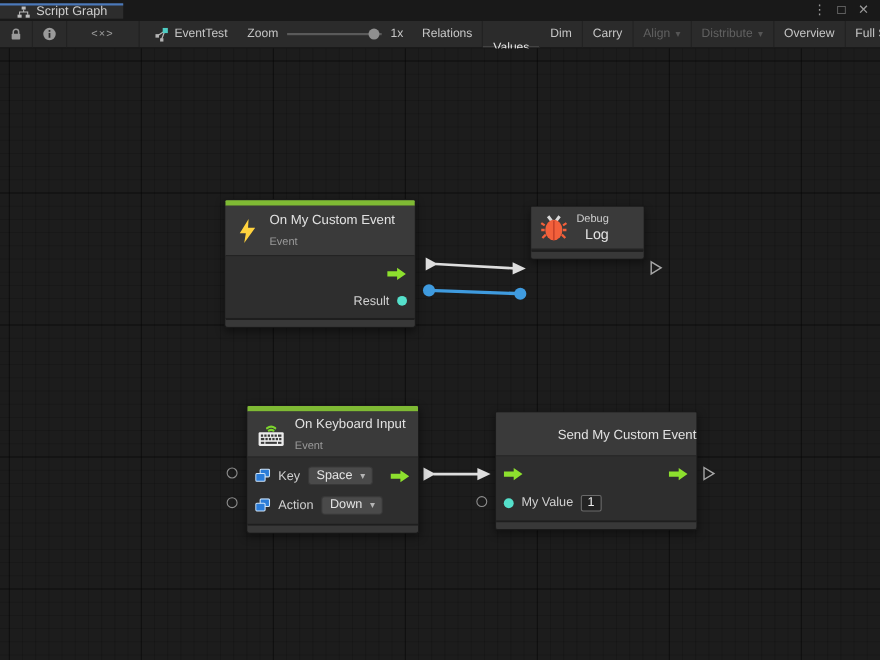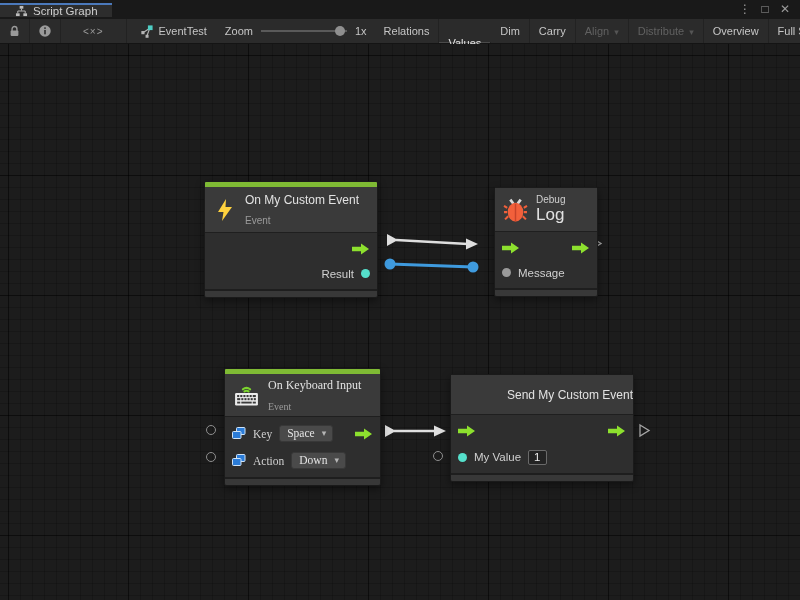--- a/index.html
+++ b/index.html
@@ -197,51 +197,37 @@
           </svg>
         </div>
         <div class="prow right">
           <span>Result</span>
           <span class="dot teal"></span>
         </div>
       </div>
       <div class="n-footer"></div>
     </div>
 
-    <div class="node" style="left:494px; top:143px; width:104px;">
+    <div class="node" style="left:482px; top:143px; width:104px;">
       <div class="n-header">
         <svg width="25" height="26" viewBox="0 0 24 24">
           <path d="M7 2 L10 6 M17 2 L14 6" stroke="#d9d9d9" stroke-width="2.6" fill="none"></path>
           <path d="M4 10 L1 8 M4 14 L1 14 M5 18 L2 21 M20 10 L23 8 M20 14 L23 14 M19 18 L22 21" stroke="#f2603b" stroke-width="2" fill="none"></path>
           <ellipse cx="12" cy="14" rx="7.5" ry="9" fill="#f2603b"></ellipse>
           <path d="M12 6 V23" stroke="#c8432a" stroke-width="1.4"></path>
         </svg>
         <div>
           <div class="n-title-sm">Debug</div>
-          <div class="n-title" style="font-size:17px;">Log</div>
-        </div>
-      </div>
-      <div class="n-body">
-        <div class="prow split">
-          <svg class="flow-arrow" width="18" height="12" viewBox="0 0 18 12">
-            <polygon points="0,3.7 9,3.7 9,0.5 17,6 9,11.5 9,8.3 0,8.3" fill="#8de02e"></polygon>
-          </svg>
-          <svg class="flow-arrow" width="18" height="12" viewBox="0 0 18 12">
-            <polygon points="0,3.7 9,3.7 9,0.5 17,6 9,11.5 9,8.3 0,8.3" fill="#8de02e"></polygon>
-          </svg>
-        </div>
-        <div class="prow">
-          <span class="dot gray"></span>
-          <span>Message</span>
+          <div class="n-title" style="font-size:13px;text-align:right;">Log</div>
         </div>
       </div>
       <div class="n-footer"></div>
     </div>
 
-    <div class="node" style="left:224px; top:324px; width:157px;font-family:Liberation Serif, serif;">
+    <div class="node" style="left:224px; top:324px; width:157px;">
       <div class="accent"></div>
       <div class="n-header" style="padding:4px 10px 4px 8px;">
         <svg width="27" height="26" viewBox="0 0 26 24">
           <path d="M9.5 6.5 Q13 3.8 16.5 6.5" stroke="#7cd42e" stroke-width="2" fill="none" stroke-linecap="round"></path>
           <path d="M11 8.6 Q13 7.2 15 8.6" stroke="#7cd42e" stroke-width="2" fill="none" stroke-linecap="round"></path>
           <rect x="2" y="10" width="22" height="12" rx="1.2" fill="#ececec"></rect>
           <g fill="#3a3a3a">
             <rect x="4" y="12" width="2" height="2"></rect>
               <rect x="7" y="12" width="2" height="2"></rect>
               <rect x="10" y="12" width="2" height="2"></rect>

